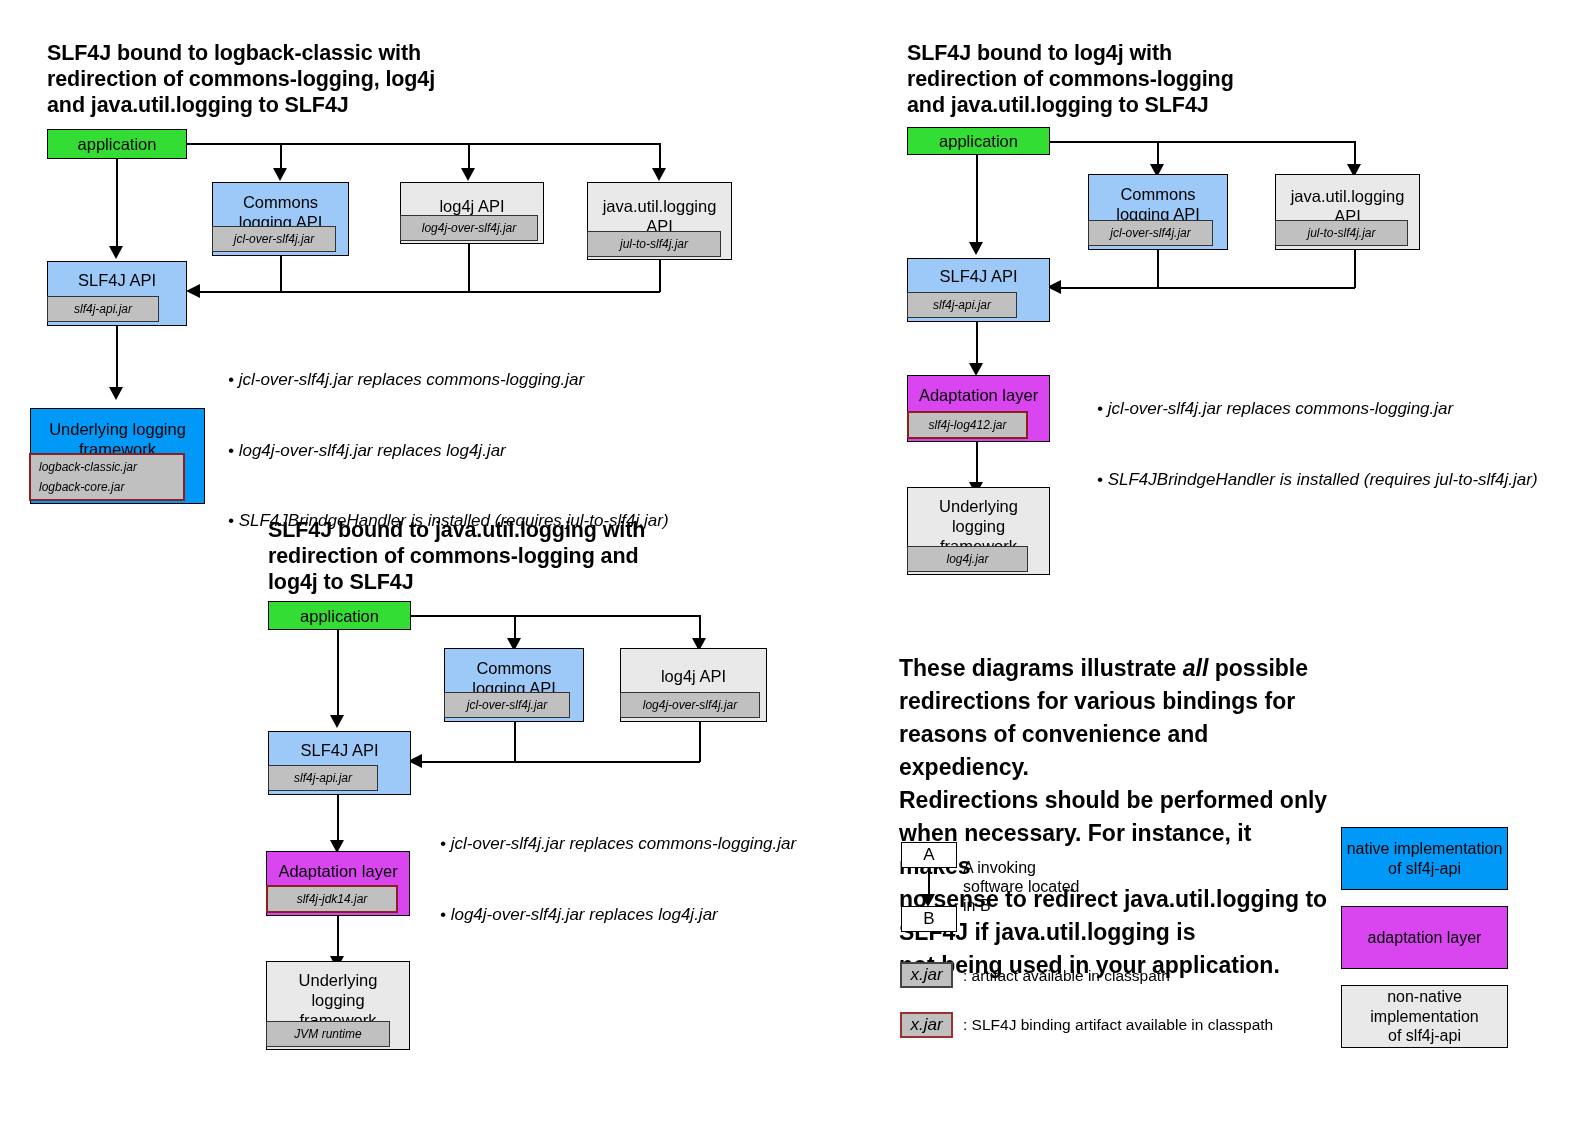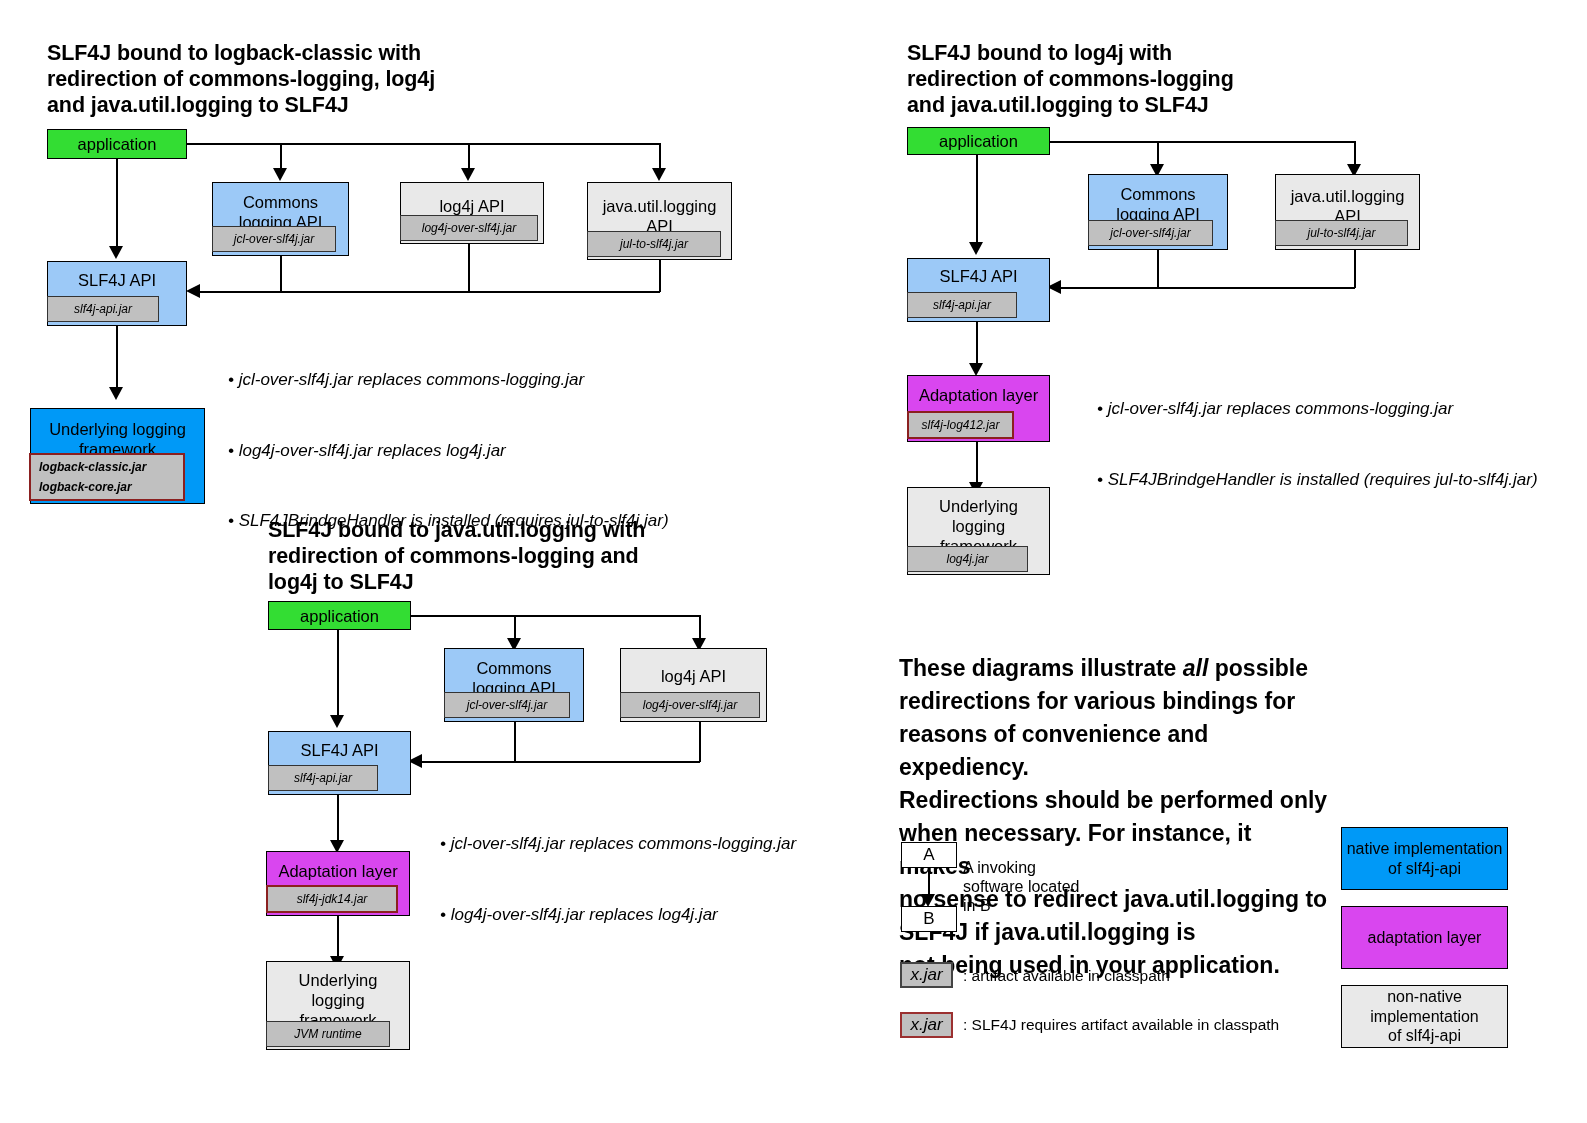--- a/index.html
+++ b/index.html
@@ -205,21 +205,21 @@
     <div class="cap" style="top:8px;">SLF4J API</div>
     <div class="jar" style="left:-1px; bottom:3px; width:112px;">slf4j-api.jar</div>
   </div>
 
   <div class="ln v" style="left:116px; top:326px; height:62px;"></div>
   <div class="arw down" style="left:109px; top:387px;"></div>
 
   <div class="node c-natblue" style="left:30px; top:408px; width:175px; height:96px;">
     <div class="cap" style="top:10px;">Underlying logging
 framework</div>
-    <div class="jar binding" style="left:-2px; bottom:2px; width:156px; text-align:left; padding-left:8px;font-weight:bold;">logback-classic.jar
+    <div class="jar binding" style="left:-2px; bottom:2px; width:156px; text-align:left; padding-left:8px;">logback-classic.jar
 logback-core.jar</div>
   </div>
 
   <div class="bullets" style="left:228px; top:321px;">
     <div>• jcl-over-slf4j.jar replaces commons-logging.jar</div>
     <div>• log4j-over-slf4j.jar replaces log4j.jar</div>
     <div>• SLF4JBrindgeHandler is installed (requires jul-to-slf4j.jar)</div>
   </div>
 
   <div class="title" style="left:907px; top:40px; width:420px;">SLF4J bound to log4j with
@@ -259,21 +259,21 @@
   <div class="node c-absblue" style="left:907px; top:258px; width:143px; height:64px;">
     <div class="cap" style="top:7px;">SLF4J API</div>
     <div class="jar" style="left:-1px; bottom:3px; width:110px;">slf4j-api.jar</div>
   </div>
 
   <div class="ln v" style="left:976px; top:322px; height:42px;"></div>
   <div class="arw down" style="left:969px; top:363px;"></div>
 
   <div class="node c-adapt" style="left:907px; top:375px; width:143px; height:67px;">
     <div class="cap" style="top:9px;">Adaptation layer</div>
-    <div class="jar binding" style="left:-1px; bottom:2px; width:107px;">slf4j-log412.jar</div>
+    <div class="jar binding" style="left:-1px; bottom:2px; width:121px;">slf4j-log412.jar</div>
   </div>
 
   <div class="ln v" style="left:976px; top:442px; height:42px;"></div>
   <div class="arw down" style="left:969px; top:482px;"></div>
 
   <div class="node c-gray" style="left:907px; top:487px; width:143px; height:88px;">
     <div class="cap" style="top:8px;">Underlying
 logging
 framework</div>
     <div class="jar" style="left:-1px; bottom:2px; width:121px;">log4j.jar</div>
@@ -369,21 +369,21 @@
 in B</div>
 
   <div class="key-jar" style="left:900px; top:962px; width:53px; height:26px;">
     <span>x.jar</span>
   </div>
   <div class="key-note" style="left:963px; top:966px;">: artifact available in classpath</div>
 
   <div class="key-jar binding" style="left:900px; top:1012px; width:53px; height:26px;">
     <span>x.jar</span>
   </div>
-  <div class="key-note" style="left:963px; top:1015px;">: SLF4J requires artifact available in classpath</div>
+  <div class="key-note" style="left:963px; top:1015px;">: SLF4J binding artifact available in classpath</div>
 
   <div class="lg-box c-natblue" style="left:1341px; top:827px; width:167px; height:63px;">
     <span>native implementation
 of slf4j-api</span>
   </div>
   <div class="lg-box c-adapt" style="left:1341px; top:906px; width:167px; height:63px;">
     <span>adaptation layer</span>
   </div>
   <div class="lg-box c-gray" style="left:1341px; top:985px; width:167px; height:63px;">
     <span>non-native implementation

